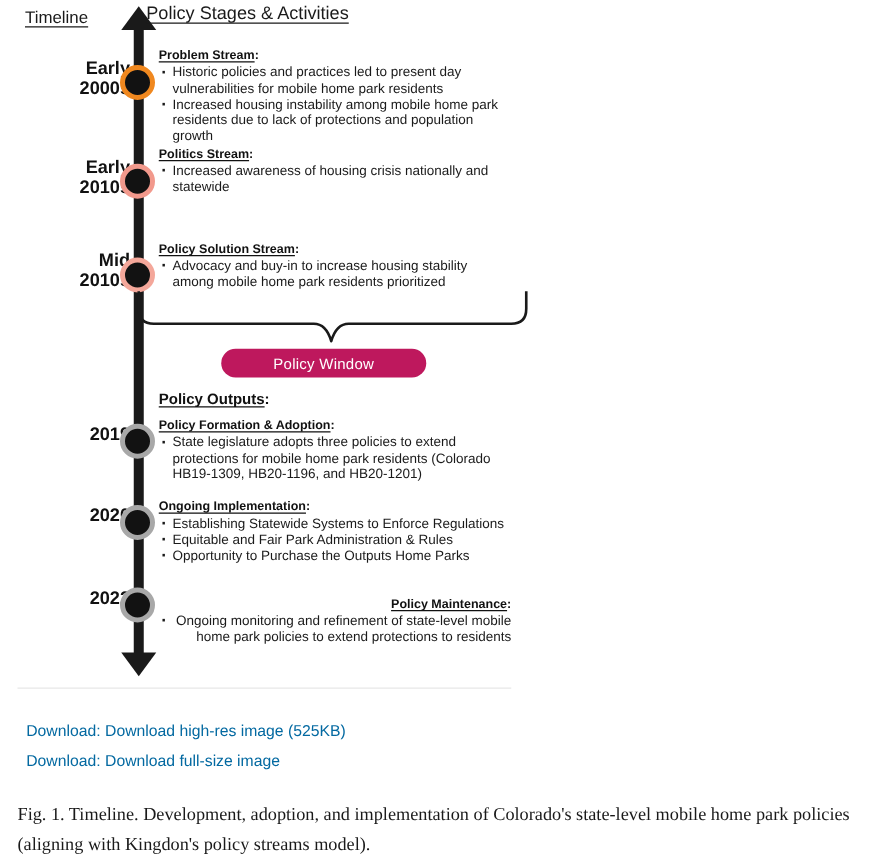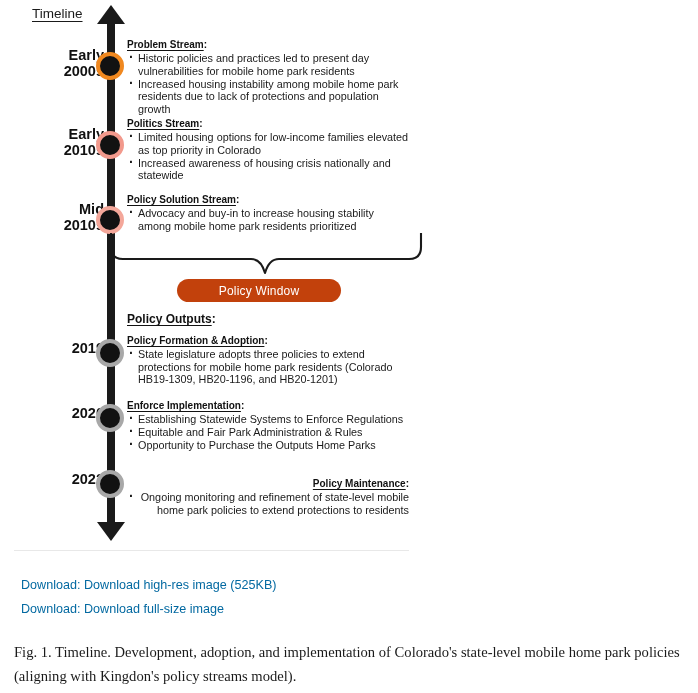--- a/index.html
+++ b/index.html
@@ -58,21 +58,20 @@
 
   
   .col-header {
     position: absolute;
     font-size: 13.5px;
     font-weight: normal;
     color: #1a1a1a;
     text-decoration: underline;
     text-underline-offset: 3px;
     white-space: nowrap;
-    margin-left: 12px;
   }
   #timeline-header { left: 6px; top: 6px; }
   #stages-header  { left: 103px; top: 3px; font-size: 14.5px; }
 
   
   .node-row { position: absolute; left: 0; width: 395px; }
 
   .year-label {
     position: absolute;
     right: 305px;
@@ -141,21 +140,21 @@
     width: 315px;
     height: 48px;
   }
   #policy-window-pill {
     position: absolute;
     left: 163px;
     top: 279px;
     width: 164px;
     height: 23px;
     border-radius: 12px;
-    background: #c2410c;
+    background: #be185d;
     color: #ffffff;
     font-size: 12px;
     display: flex;
     align-items: center;
     justify-content: center;
     letter-spacing: 0.2px;
   }
   #policy-outputs-label {
     position: absolute;
     left: 113px;
@@ -192,20 +191,21 @@
 </head>
 <body>
 
 <div id="figure-panel">
 
   <div class="axis-line"></div>
   <div class="axis-arrow-up"></div>
   <div class="axis-arrow-down"></div>
 
   <div id="timeline-header" class="col-header">Timeline</div>
+  <div id="stages-header" class="col-header">Policy Stages &amp; Activities</div>
 
   <div class="node-row" style="top:38px;">
     <div class="year-label" style="top:9px;">Early
 2000s</div>
     <div class="node-dot" style="top: 14px; border: 4px solid rgb(240, 136, 31);"></div>
     <div class="content" style="top:0px;">
       <div class="stream-title"><span class="u">Problem Stream</span><span>:</span></div>
       <ul class="bullets">
         <li>Historic policies and practices led to present day vulnerabilities for mobile home park residents</li>
         <li>Increased housing instability among mobile home park residents due to lack of protections and population growth</li>
@@ -213,21 +213,20 @@
     </div>
   </div>
 
   <div class="node-row" style="top:117px;">
     <div class="year-label" style="top:9px;">Early
 2010s</div>
     <div class="node-dot" style="top: 14px; border: 4px solid rgb(242, 153, 140);"></div>
     <div class="content" style="top:0px;">
       <div class="stream-title"><span class="u">Politics Stream</span><span>:</span></div>
       <ul class="bullets">
-        <li>Limited housing options for low-income families elevated as top priority in Colorado</li>
         <li>Increased awareness of housing crisis nationally and statewide</li>
       </ul>
     </div>
   </div>
 
   <div class="node-row" style="top:193px;">
     <div class="year-label" style="top:8px;">Mid
 2010s</div>
     <div class="node-dot" style="top: 13px; border: 4px solid rgb(244, 167, 154);"></div>
     <div class="content" style="top:0px;">
@@ -256,21 +255,21 @@
       <ul class="bullets">
         <li>State legislature adopts three policies to extend protections for mobile home park residents (Colorado HB19-1309, HB20-1196, and HB20-1201)</li>
       </ul>
     </div>
   </div>
 
   <div class="node-row" style="top:399px;">
     <div class="year-label" style="top:6px;">2020</div>
     <div class="node-dot" style="top: 5px; border: 4px solid rgb(168, 168, 168);"></div>
     <div class="content" style="top:0px;">
-      <div class="stream-title"><span class="u">Enforce Implementation</span><span>:</span></div>
+      <div class="stream-title"><span class="u">Ongoing Implementation</span><span>:</span></div>
       <ul class="bullets">
         <li>Establishing Statewide Systems to Enforce Regulations</li>
         <li>Equitable and Fair Park Administration &amp; Rules</li>
         <li>Opportunity to Purchase the Outputs Home Parks</li>
       </ul>
     </div>
   </div>
 
   <div class="node-row" style="top:465px;">
     <div class="year-label" style="top:6px;">2022</div>

